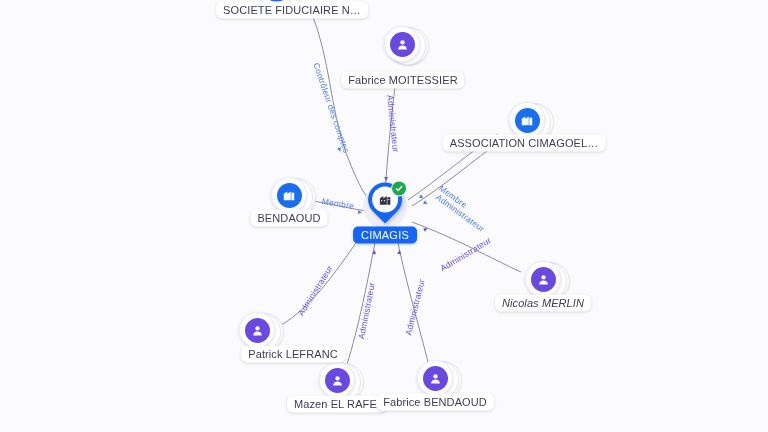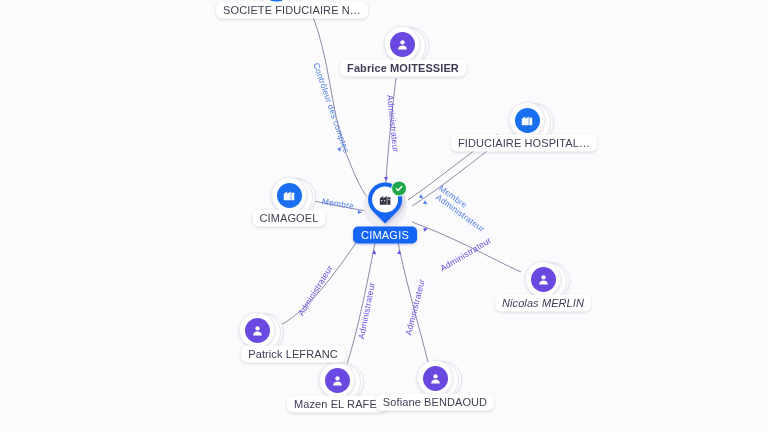--- a/index.html
+++ b/index.html
@@ -231,57 +231,57 @@
           <div class="avatar">
             <div class="disc person">
               <svg width="13" height="13" viewBox="0 0 24 24" fill="#fff">
                 <circle cx="12" cy="8" r="4"></circle>
                 <path d="M4 21c0-4.4 3.6-7 8-7s8 2.6 8 7z"></path>
               </svg>
             </div>
           </div>
         </div>
       </div>
-      <div class="node-label" style="position: absolute; left: 403px; top: 68px; transform: translate(-50%, -50%); margin-top: 0px; font-weight: bold;">Fabrice MOITESSIER</div>
+      <div class="node-label" style="position: absolute; left: 403px; top: 68px; transform: translate(-50%, -50%); margin-top: 12px;">Fabrice MOITESSIER</div>
       <div class="node" style="left: 528px; top: 121px;">
         <div class="avatar-wrap">
           <div class="stack"></div>
           <div class="stack2"></div>
           <div class="avatar">
             <div class="disc company">
               <svg width="14" height="14" viewBox="0 0 24 24" fill="#ffffff">
                 <path d="M3 21V10l6-4v4l6-4v15z" opacity=".95"></path>
                 <rect x="16" y="8" width="5" height="13"></rect>
                 <rect x="5" y="13" width="2" height="2" fill="#fff" opacity=".9"></rect>
                 <rect x="10" y="13" width="2" height="2" fill="#fff" opacity=".9"></rect>
                 <rect x="17.5" y="11" width="2" height="2" fill="#fff" opacity=".9"></rect>
               </svg>
             </div>
           </div>
         </div>
       </div>
-      <div class="node-label" style="position: absolute; left: 524px; top: 143px; transform: translate(-50%, -50%); margin-top: 0px;">FIDUCIAIRE HOSPITAL…</div>
+      <div class="node-label" style="position: absolute; left: 524px; top: 143px; transform: translate(-50%, -50%); margin-top: 0px;">ASSOCIATION CIMAGOEL…</div>
       <div class="node" style="left: 290px; top: 196px;">
         <div class="avatar-wrap">
           <div class="stack"></div>
           <div class="stack2"></div>
           <div class="avatar">
             <div class="disc company">
               <svg width="14" height="14" viewBox="0 0 24 24" fill="#ffffff">
                 <path d="M3 21V10l6-4v4l6-4v15z" opacity=".95"></path>
                 <rect x="16" y="8" width="5" height="13"></rect>
                 <rect x="5" y="13" width="2" height="2" fill="#fff" opacity=".9"></rect>
                 <rect x="10" y="13" width="2" height="2" fill="#fff" opacity=".9"></rect>
                 <rect x="17.5" y="11" width="2" height="2" fill="#fff" opacity=".9"></rect>
               </svg>
             </div>
           </div>
         </div>
       </div>
-      <div class="node-label" style="position: absolute; left: 289px; top: 218px; transform: translate(-50%, -50%); margin-top: 0px;">CIMAGOEL</div>
+      <div class="node-label" style="position: absolute; left: 289px; top: 218px; transform: translate(-50%, -50%); margin-top: 0px;">BENDAOUD</div>
       <div class="node" style="left: 544px; top: 280px;">
         <div class="avatar-wrap">
           <div class="stack"></div>
           <div class="stack2"></div>
           <div class="avatar">
             <div class="disc person">
               <svg width="13" height="13" viewBox="0 0 24 24" fill="#fff">
                 <circle cx="12" cy="8" r="4"></circle>
                 <path d="M4 21c0-4.4 3.6-7 8-7s8 2.6 8 7z"></path>
               </svg>
@@ -327,21 +327,21 @@
           <div class="avatar">
             <div class="disc person">
               <svg width="13" height="13" viewBox="0 0 24 24" fill="#fff">
                 <circle cx="12" cy="8" r="4"></circle>
                 <path d="M4 21c0-4.4 3.6-7 8-7s8 2.6 8 7z"></path>
               </svg>
             </div>
           </div>
         </div>
       </div>
-      <div class="node-label" style="position: absolute; left: 435px; top: 402px; transform: translate(-50%, -50%); margin-top: 0px;">Sofiane BENDAOUD</div>
+      <div class="node-label" style="position: absolute; left: 435px; top: 402px; transform: translate(-50%, -50%); margin-top: 0px;">Fabrice BENDAOUD</div>
       <div class="node" style="left: 385px; top: 212px;">
         <div class="pin-wrap">
           <div class="pin-halo"></div>
           <div class="pin"></div>
           <div class="pin-inner">
             <svg width="14" height="14" viewBox="0 0 24 24" fill="#2b2b3c">
               <path d="M3 21V10l6-4v4l6-4v15z" opacity=".95"></path>
               <rect x="16" y="8" width="5" height="13"></rect>
               <rect x="5" y="13" width="2" height="2" fill="#fff" opacity=".9"></rect>
               <rect x="10" y="13" width="2" height="2" fill="#fff" opacity=".9"></rect>

